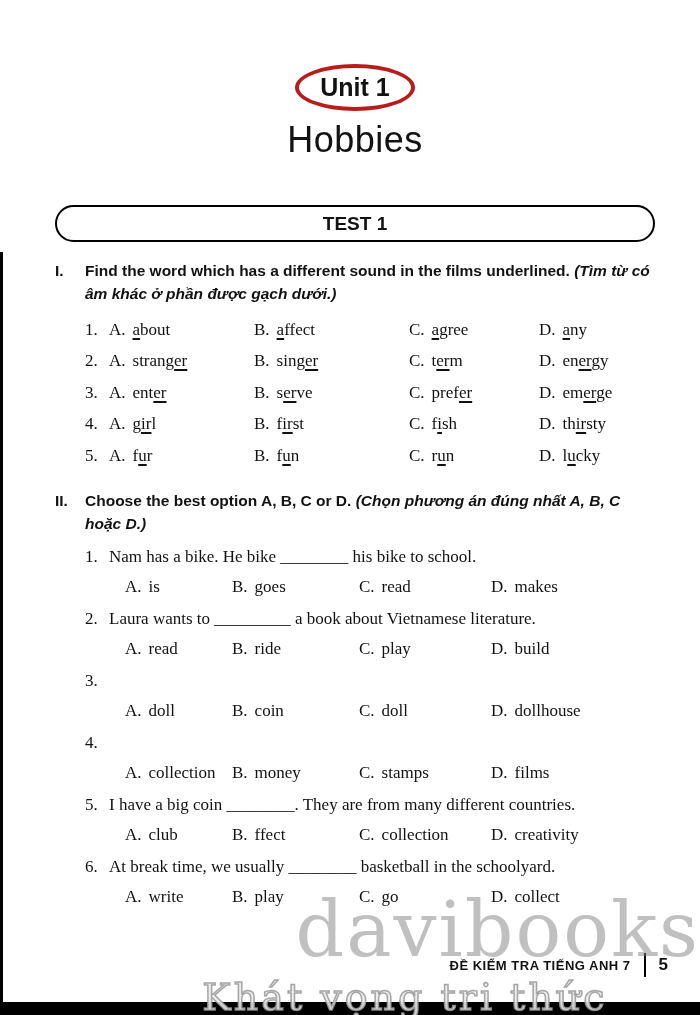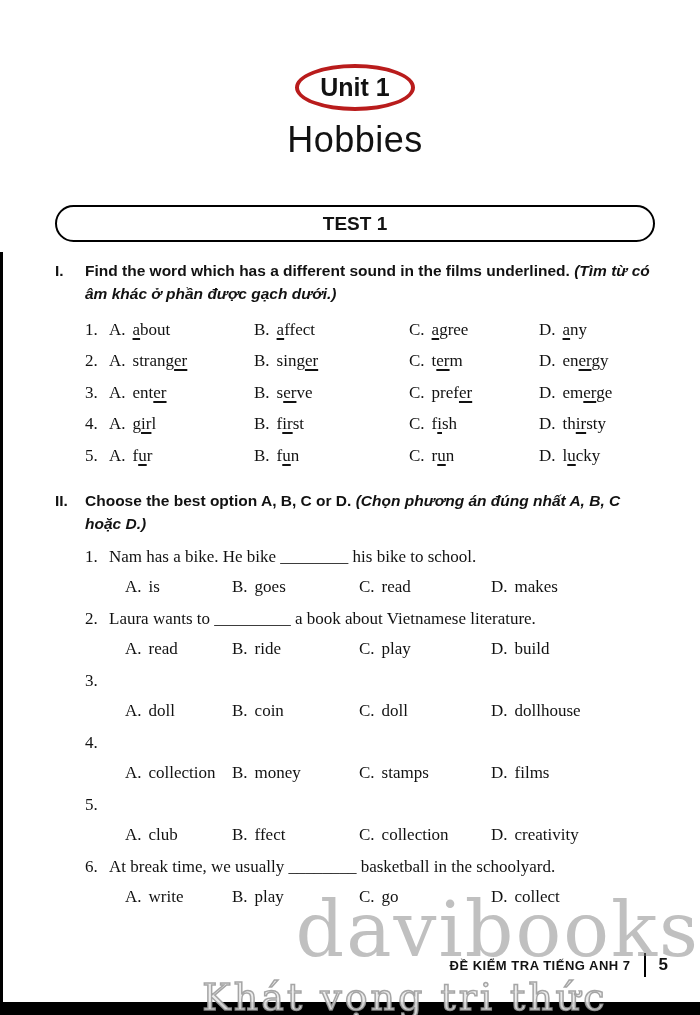--- a/index.html
+++ b/index.html
@@ -328,20 +328,21 @@
             </span>
             <span class="s2-cell cD">
               <span class="opt-label">D.</span>
               <span>films</span>
             </span>
           </div>
         </div>
         <div class="s2-q">
           <div class="s2-sentence">
             <span class="s2-num">5.</span>
+            <span>I have a big coin ________. They are from many different countries.</span>
           </div>
           <div class="s2-opts">
             <span class="s2-cell cA">
               <span class="opt-label">A.</span>
               <span>club</span>
             </span>
             <span class="s2-cell cB">
               <span class="opt-label">B.</span>
               <span>ffect</span>
             </span>

